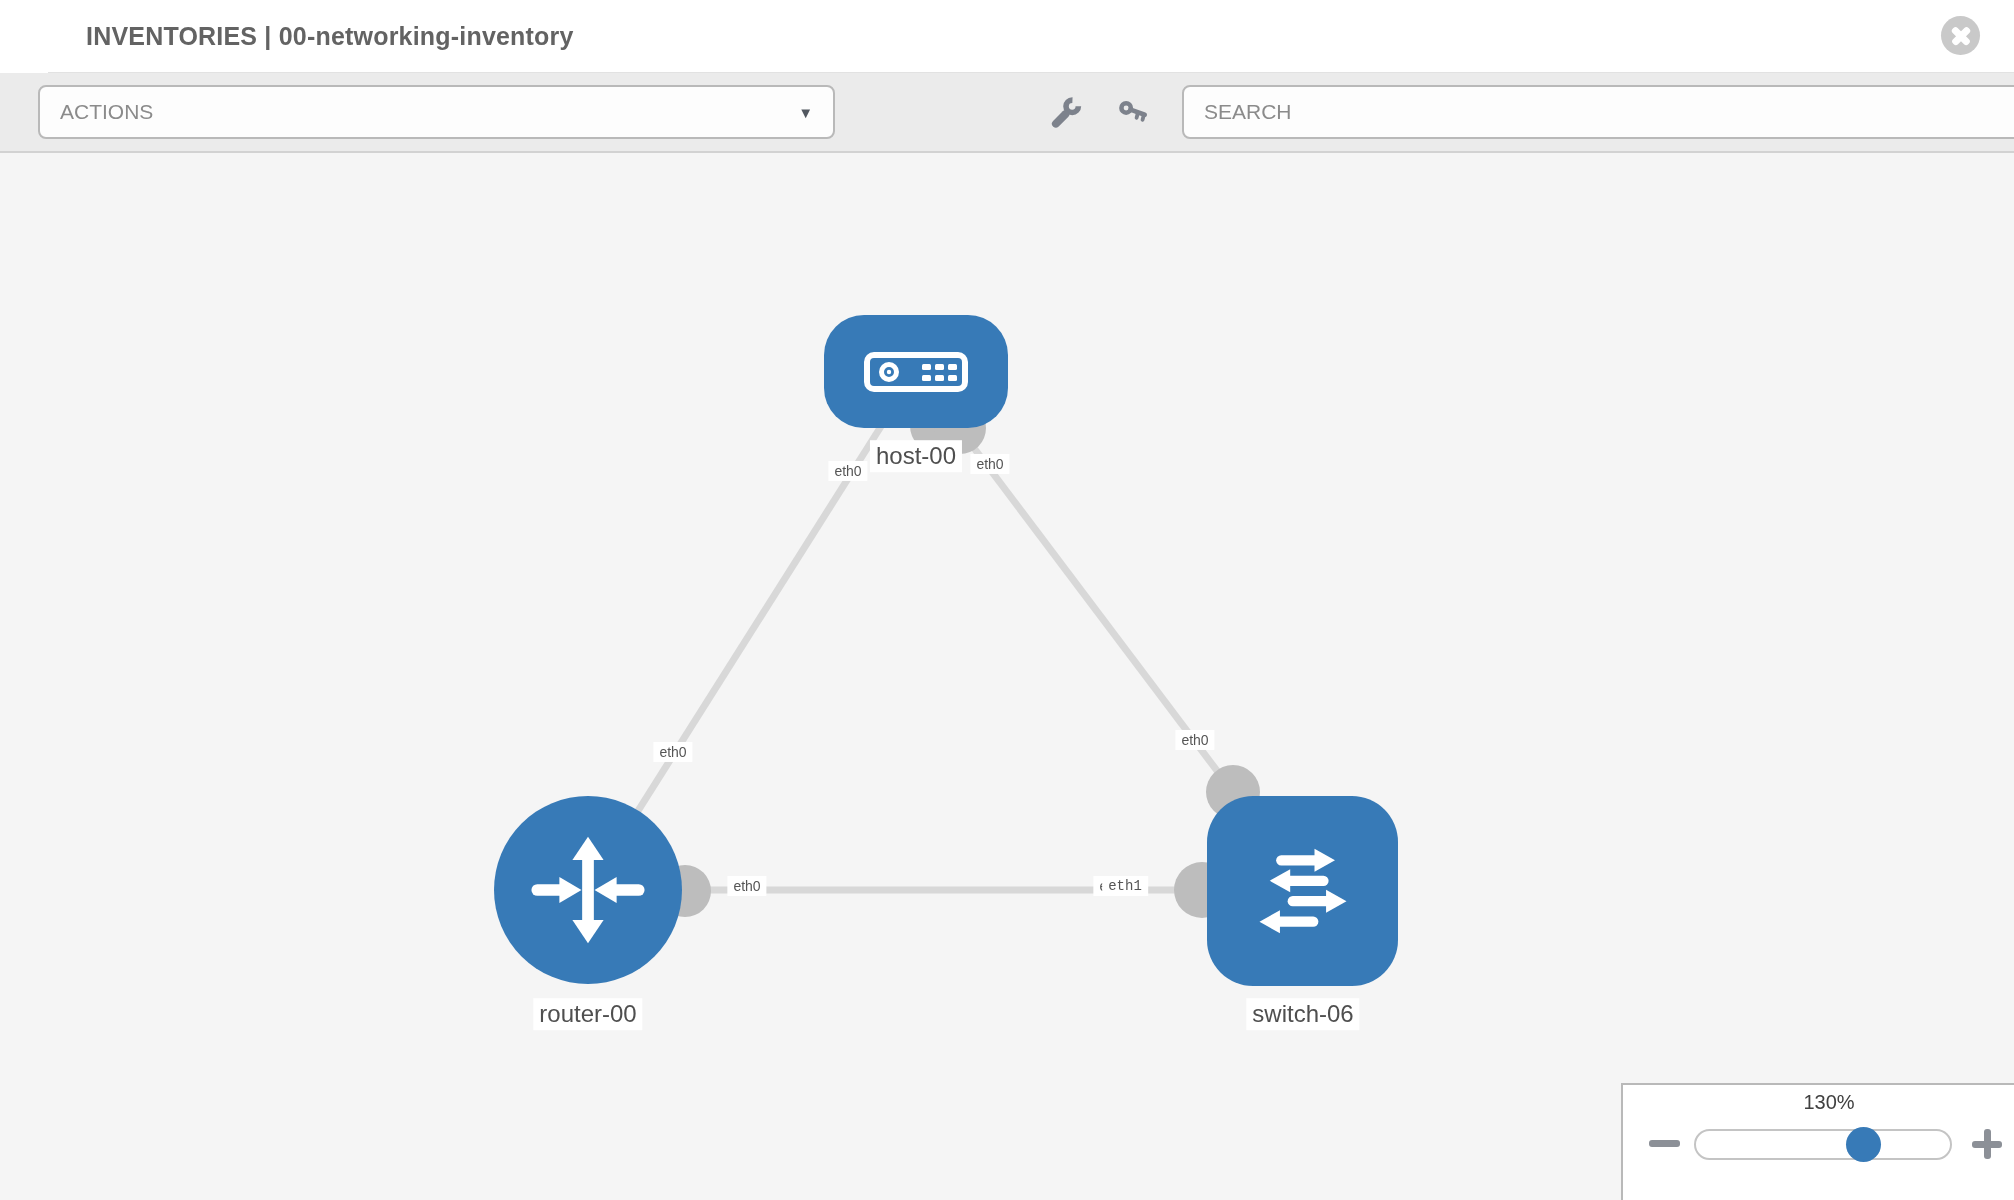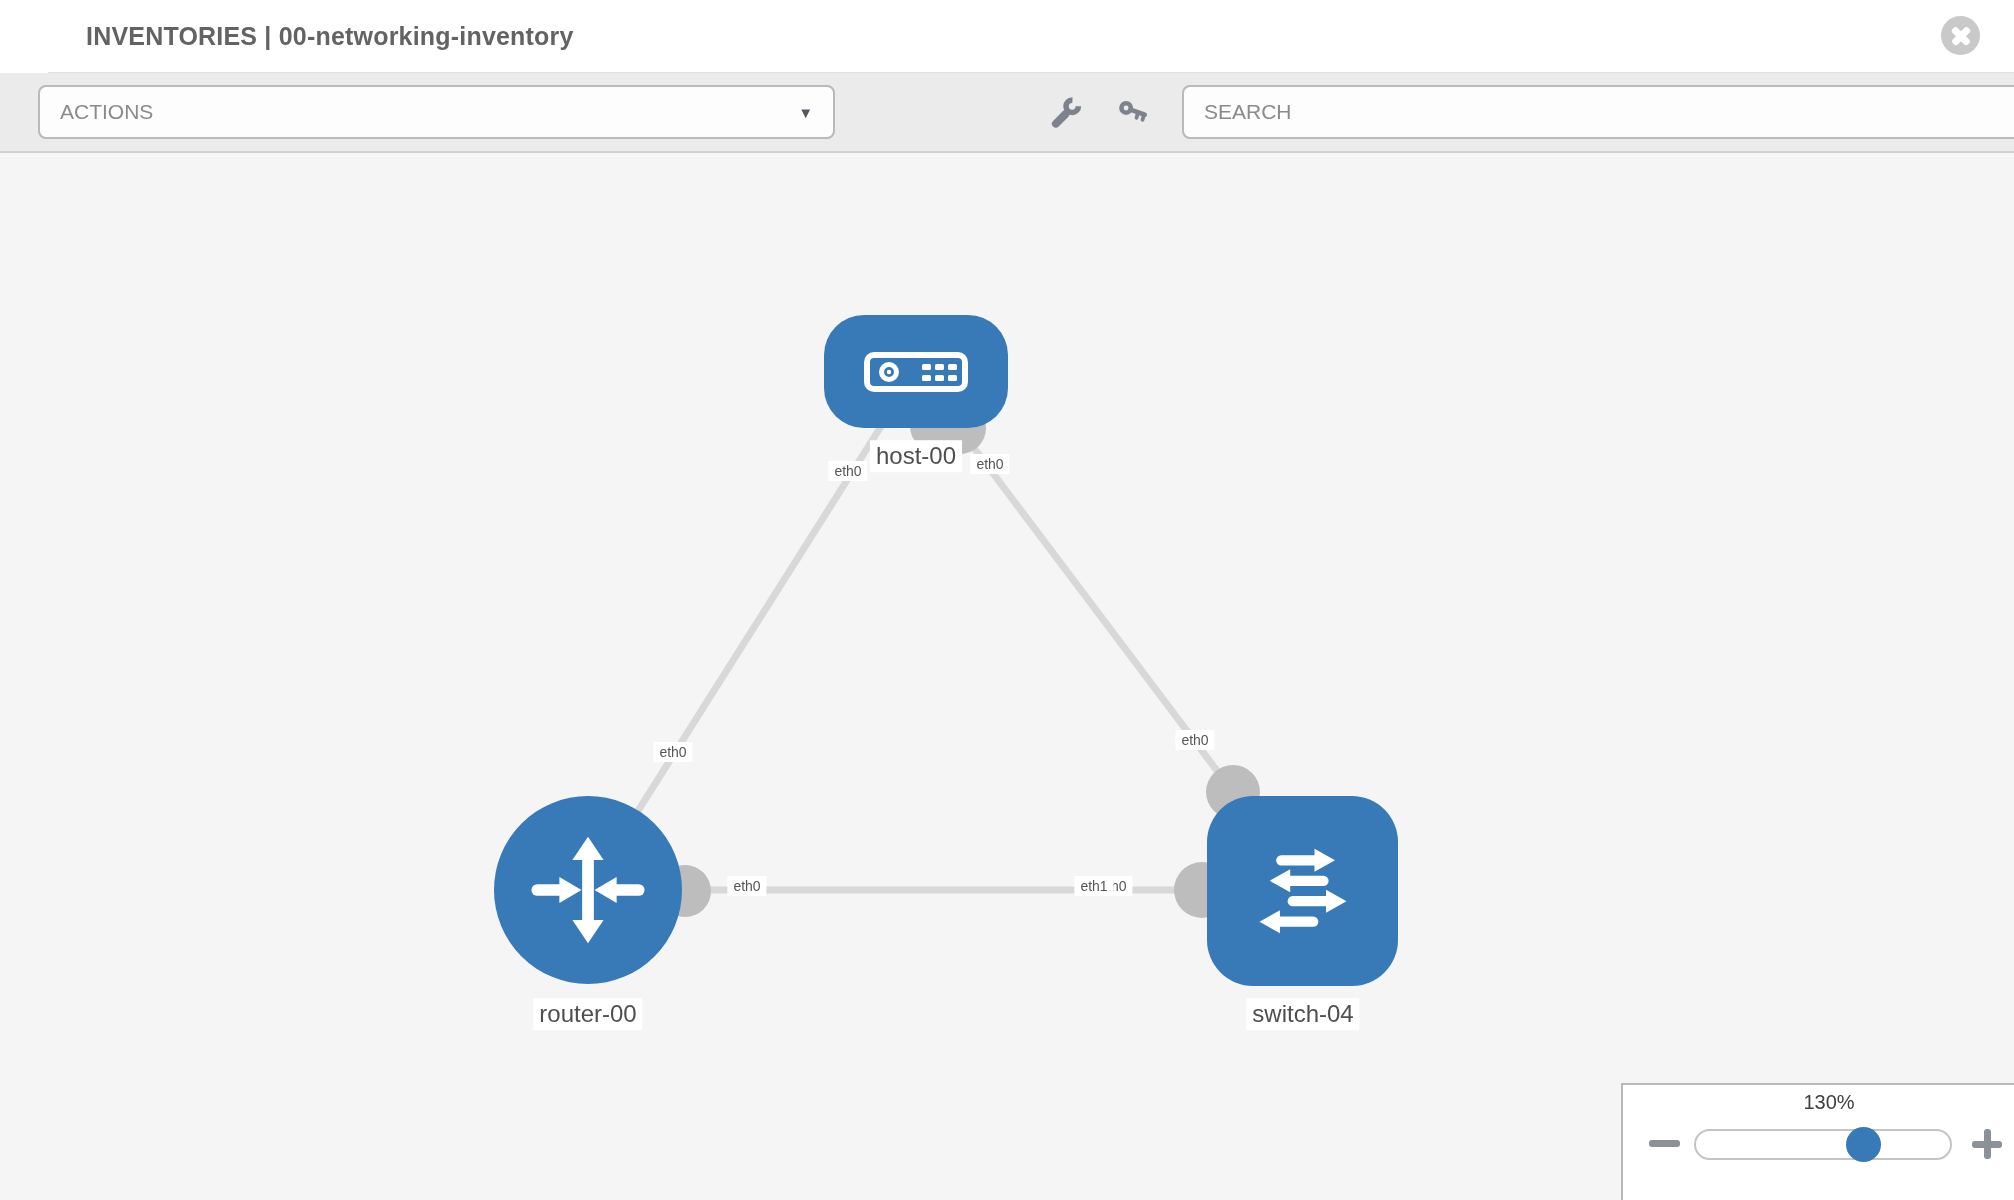--- a/index.html
+++ b/index.html
@@ -49,21 +49,21 @@
 
   .lbl-host    { left:916px;  top:303px; }
   .lbl-router  { left:588px;  top:861px; }
   .lbl-switch  { left:1303px; top:861px; }
   .if-host-left  { left:848px;  top:318px; }
   .if-host-right { left:990px;  top:311px; }
   .if-mid-left   { left:673px;  top:599px; }
   .if-mid-right  { left:1195px; top:587px; }
   .if-router-port{ left:747px;  top:733px; }
   .if-switch-back{ left:1113px; top:733px; }
-  .if-switch-front{ left:1094px; top:733px; }
+  .if-switch-front{ left:1125px; top:733px;font-family:Liberation Mono, monospace; }
 
   
   .zoom-panel { position:absolute; left:1621px; top:930px; width:420px; height:150px;
     background:#ffffff; border:2px solid #b9b9b9; z-index:5; }
   .zoom-value { position:absolute; left:206px; top:6px; transform:translateX(-50%);
     font-size:20px; color:#404040; }
   .zoom-minus { position:absolute; left:26px; top:55px; width:31px; height:7px;
     background:#8c9097; border-radius:3px; cursor:pointer; }
   .zoom-track { position:absolute; left:71px; top:44px; width:258px; height:31px;
     box-sizing:border-box; background:#fff; border:2px solid #c4c4c4; border-radius:16px; cursor:pointer; }
@@ -167,21 +167,21 @@
     <div class="chip if-label if-host-left">eth0</div>
     <div class="chip if-label if-host-right">eth0</div>
     <div class="chip if-label if-mid-left">eth0</div>
     <div class="chip if-label if-mid-right">eth0</div>
     <div class="chip if-label if-router-port">eth0</div>
     <div class="chip if-label if-switch-back">eth0</div>
     <div class="chip if-label if-front if-switch-front">eth1</div>
 
     <div class="chip node-label lbl-host">host-00</div>
     <div class="chip node-label lbl-router">router-00</div>
-    <div class="chip node-label lbl-switch">switch-04</div>
+    <div class="chip node-label lbl-switch">switch-06</div>
 
     <div class="zoom-panel">
       <div class="zoom-value">130%</div>
       <div class="zoom-minus"></div>
       <div class="zoom-track"></div>
       <div class="zoom-handle"></div>
       <div class="zoom-plus">
         <span class="bar-h"></span>
         <span class="bar-v"></span>
       </div>

